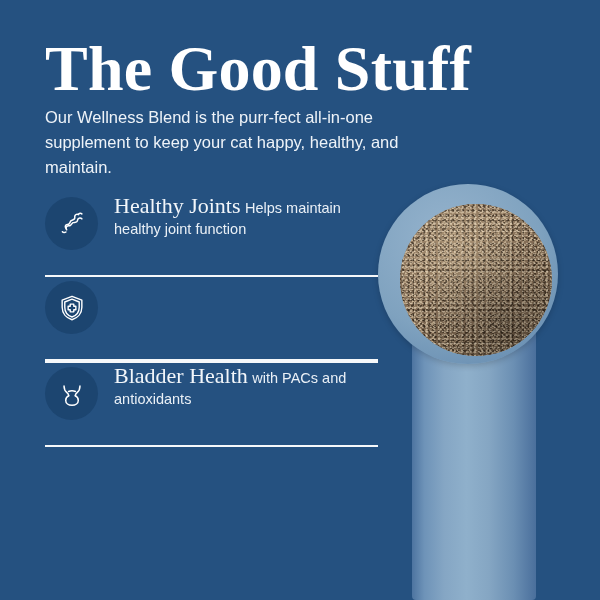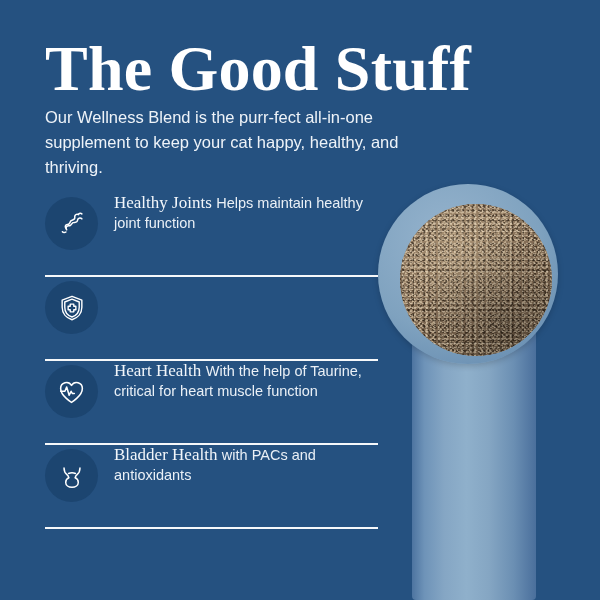--- a/index.html
+++ b/index.html
@@ -120,21 +120,21 @@
     width:53px; height:53px;
     border-radius:50%;
     background:#1c4570;
     display:flex; align-items:center; justify-content:center;
     margin-top:4px;
   }
   .feature-icon svg{ display:block; }
   .feature-text{ padding-top:0; min-width:0; }
   .feature-title{
     font-family:"Liberation Serif", serif;
-    font-size:17px;
+    font-size:22px;
     color:#f2f6fa;
     line-height:1.18;
     margin-bottom:1px;
     white-space:nowrap;
   }
   .feature-desc{
     font-size:14.5px;
     line-height:1.38;
     color:#eaf0f6;
   }
@@ -161,21 +161,21 @@
       <div class="grain2"></div>
       <div class="fill-shade"></div>
     </div>
   </div>
 </div>
 
 <div class="content">
 
   <h1 class="page-title">The Good Stuff</h1>
 
-  <p class="intro">Our Wellness Blend is the purr-fect all-in-one supplement to keep your cat happy, healthy, and thriving.</p>
+  <p class="intro">Our Wellness Blend is the purr-fect all-in-one supplement to keep your cat happy, healthy, and maintain.</p>
 
   <div class="features">
 
     <div class="feature">
       <span class="feature-icon">
         <svg width="30" height="30" viewBox="0 0 32 32" fill="none" stroke="#ffffff" stroke-width="1.6" stroke-linecap="round" stroke-linejoin="round">
           <path d="M23 6c-1.6-1-3.4-.2-3.9 1.3-.4 1.2.2 2.1-.4 3.1-.8 1.3-2.5 1.1-3.6 2-1.2 1-1.1 2.6-2.2 3.5-1 .8-2.2.4-3.1 1.1-1.2.9-1.3 2.7-.1 3.8"></path>
           <path d="M26.5 10.5c-1.2-1.4-3.2-1.1-4.1.2-.7 1-.4 2.1-1.3 2.9-1.1 1-2.7.4-4 1-1.4.7-1.7 2.3-3 3-1.1.6-2.2.1-3.2.7-1.3.8-1.6 2.6-.6 3.9"></path>
           <path d="M9.5 24.5c-1.1 1-2.8.9-3.7-.3"></path>
           <path d="M22.8 5.6c.9-1.2 2.6-1.4 3.7-.4"></path>
@@ -192,32 +192,20 @@
       <span class="feature-icon">
         <svg width="30" height="30" viewBox="0 0 32 32" fill="none" stroke="#ffffff" stroke-width="1.5" stroke-linecap="round" stroke-linejoin="round">
           <path d="M16 3.5 5.5 7.6v7.6c0 6.3 4.3 11.4 10.5 13.3 6.2-1.9 10.5-7 10.5-13.3V7.6L16 3.5Z"></path>
           <path d="M16 6.6 8.3 9.6v5.6c0 4.9 3.2 8.9 7.7 10.4 4.5-1.5 7.7-5.5 7.7-10.4V9.6L16 6.6Z"></path>
           <path d="M14.1 11.9h3.8v2.2h2.2v3.8h-2.2v2.2h-3.8v-2.2h-2.2v-3.8h2.2v-2.2Z"></path>
         </svg>
       </span>
     </div>
     <div class="divider d2"></div>
 
-    <div class="feature">
-      <span class="feature-icon">
-        <svg width="31" height="31" viewBox="0 0 32 32" fill="none" stroke="#ffffff" stroke-width="1.6" stroke-linecap="round" stroke-linejoin="round">
-          <path d="M16 27.2S4.8 20.4 4.8 12.8a6 6 0 0 1 11.2-3.1 6 6 0 0 1 11.2 3.1c0 7.6-11.2 14.4-11.2 14.4Z"></path>
-          <path d="M4.9 15.8h4.3l1.8-4.4 2.6 8.4 2-4 1.4 2.3h1.9"></path>
-        </svg>
-      </span>
-      <span class="feature-text">
-        <span class="feature-title">Heart Health</span>
-        <span class="feature-desc">With the help of Taurine, critical for heart muscle function</span>
-      </span>
-    </div>
     <div class="divider d3"></div>
 
     <div class="feature">
       <span class="feature-icon">
         <svg width="30" height="30" viewBox="0 0 32 32" fill="none" stroke="#ffffff" stroke-width="1.6" stroke-linecap="round" stroke-linejoin="round">
           <path d="M7.5 7.5c0 4.2 1.2 5.6 3.1 7.1 1.3 1 1.9 1.9 1.9 3.3"></path>
           <path d="M24.5 7.5c0 4.2-1.2 5.6-3.1 7.1-1.3 1-1.9 1.9-1.9 3.3"></path>
           <path d="M12.5 17.9c-1.9.9-3.2 2.7-3.2 4.9 0 3 2.9 5.2 6.7 5.2s6.7-2.2 6.7-5.2c0-2.2-1.3-4-3.2-4.9"></path>
           <path d="M12.3 13.3c2.3-1.1 5.1-1.1 7.4 0"></path>
         </svg>

